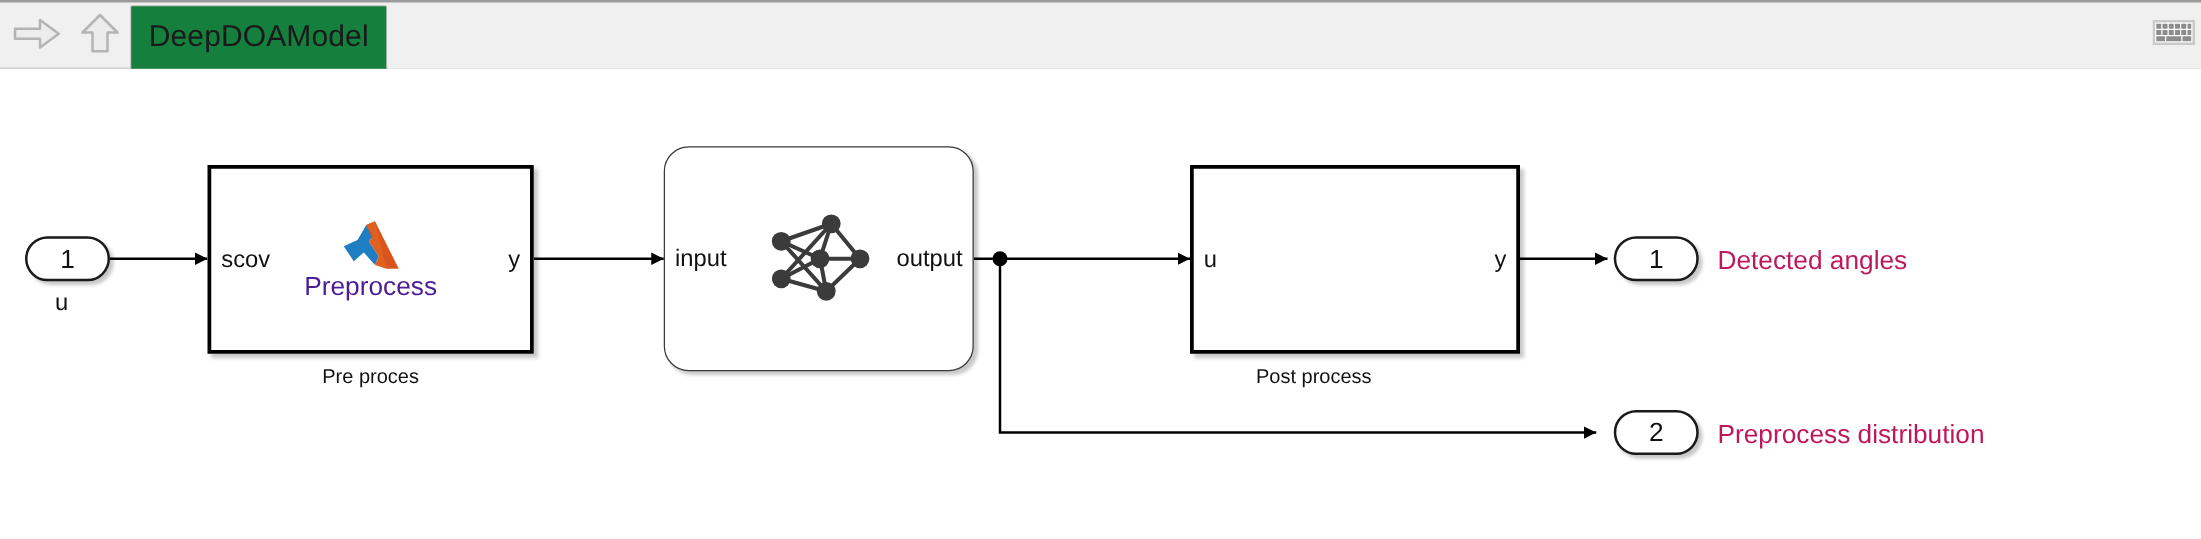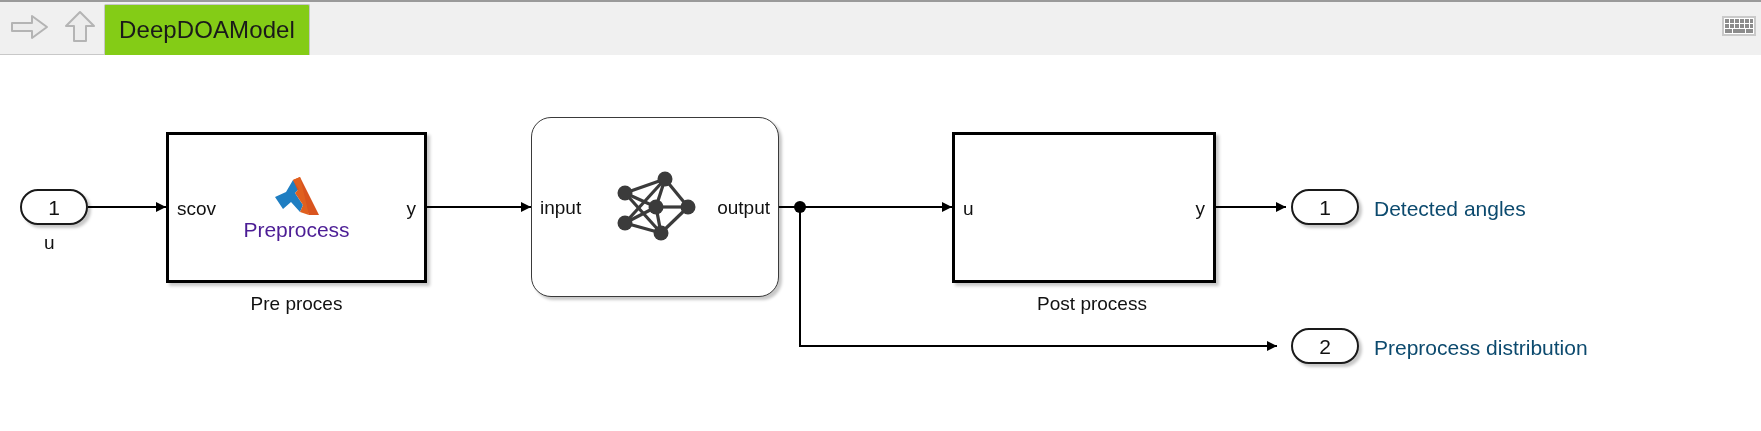--- a/index.html
+++ b/index.html
@@ -40,21 +40,21 @@
   .nav-btn {
     width: 44px; height: 42px;
     display: flex; align-items: center; justify-content: center;
   }
   .nav-btn svg { display: block; }
 
   .tab {
     position: absolute;
     left: 104px; top: 4px;
     width: 206px; height: 51px;
-    background: #84cc16;
+    background: #15803d;
     border: 1px solid #c6c6c6;
     border-bottom: none;
     border-top-left-radius: 2px;
     border-top-right-radius: 2px;
     display: flex;
     align-items: center;
     justify-content: center;
   }
   .tab-label {
     font-size: 24px;
@@ -126,21 +126,21 @@
     font-size: 21px;
     color: #4c1d95;
     white-space: nowrap;
     line-height: 1.05;
   }
   .mw-logo { width: 48px; height: 42px; display: block; }
   .nn-logo { width: 92px; height: 76px; display: block; }
 
   .blk-caption {
     position: absolute;
-    font-size: 19px;
+    font-size: 16px;
     color: #111111;
     white-space: nowrap;
     text-align: center;
     line-height: 1;
   }
 
   
   .port-pill {
     position: absolute;
     background: #ffffff;
@@ -159,21 +159,21 @@
   .port-caption {
     position: absolute;
     font-size: 19px;
     color: #111111;
     white-space: nowrap;
     line-height: 1;
   }
   .signal-label {
     position: absolute;
     font-size: 21px;
-    color: #0c4a6e;
+    color: #be185d;
     white-space: nowrap;
     line-height: 1;
   }
 </style>
 </head>
 <body>
 
 <div id="app">
 
   <div class="toolbar">
@@ -308,21 +308,21 @@
         </div>
       </div>
     </div>
 
     <div class="blk blk-thick" style="left:952px; top:76px; width:264px; height:151px;">
       <div class="blk-inner">
         <div class="port-label port-in">u</div>
         <div class="port-label port-out">y</div>
       </div>
     </div>
-    <div class="blk-caption" style="left:960px; top:238px; width:264px;">Post process</div>
+    <div class="blk-caption" style="left:919px; top:238px; width:264px;">Post process</div>
 
     <div class="port-pill" style="left:1291px; top:133px; width:68px; height:36px;">
       <span>1</span>
     </div>
     <div class="signal-label" style="left:1374px; top:142px;">Detected angles</div>
 
     <div class="port-pill" style="left:1291px; top:272px; width:68px; height:36px;">
       <span>2</span>
     </div>
     <div class="signal-label" style="left:1374px; top:281px;">Preprocess distribution</div>

